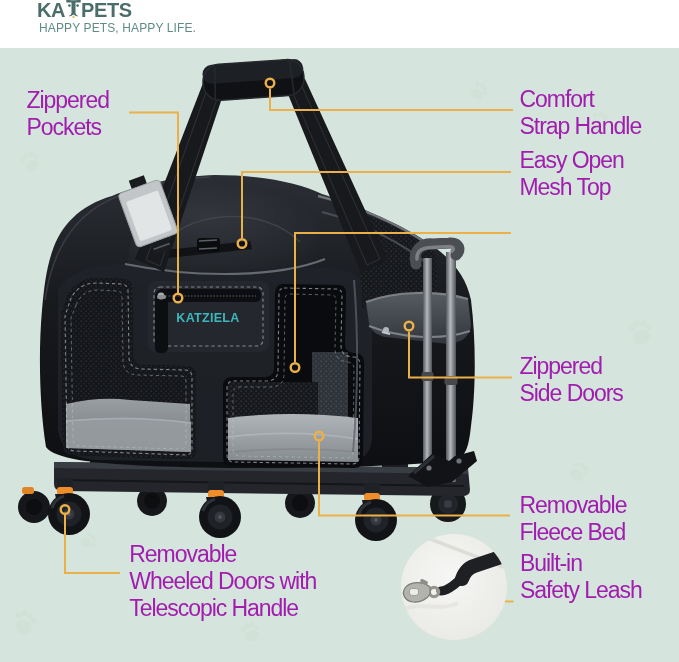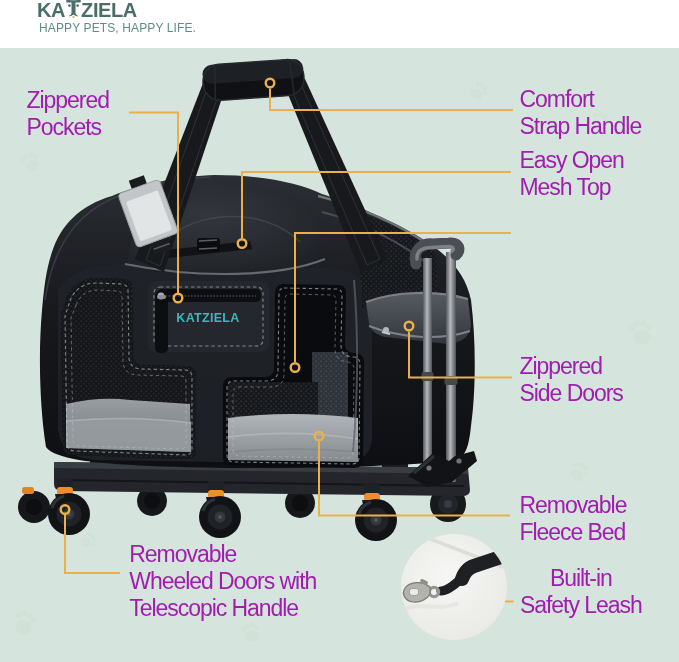--- a/index.html
+++ b/index.html
@@ -391,21 +391,21 @@
     <div class="logo-line">
       <span>KA</span>
         <span class="cat-t"><svg width="15" height="21" viewBox="0 0 15 21">
         <path d="M 0.5 3.2 L 0.5 5.6 L 5.5 5.6 L 5.5 16 Q 5.2 18 3.4 18.6 L 3.4 19.6 Q 5.6 19.2 7.5 17.6 Q 9.4 19.2 11.6 19.6 L 11.6 18.6 Q 9.8 18 9.5 16 L 9.5 5.6 L 14.5 5.6 L 14.5 3.2 Z" fill="#4b6e6b"></path>
         <path d="M 0.5 5 L 0.5 0.2 L 4.6 3.4 Z" fill="#4b6e6b"></path>
         <path d="M 14.5 5 L 14.5 0.2 L 10.4 3.4 Z" fill="#4b6e6b"></path>
         <circle cx="3.4" cy="8.6" r="1.3" fill="#4b6e6b"></circle>
         <circle cx="11.6" cy="8.6" r="1.3" fill="#4b6e6b"></circle>
         <circle cx="7.5" cy="20" r="1.2" fill="#e7c36a"></circle>
       </svg></span>
-        <span>ZIELA</span>
+        <span>PETS</span>
     </div>
     <div class="tagline">HAPPY PETS, HAPPY LIFE.</div>
   </div>
 
   <div class="label" style="left:26.5px; top:86.5px;">
     <div>Zippered</div>
     <div>Pockets</div>
   </div>
 
   <div class="label" style="left:519.5px; top:86px;">
@@ -422,21 +422,21 @@
   <div class="label" style="left:519.5px; top:352.5px;">
     <div>Zippered</div>
     <div>Side Doors</div>
   </div>
 
   <div class="label" style="left:519.5px; top:491.5px;">
     <div>Removable</div>
     <div>Fleece Bed</div>
   </div>
 
-  <div class="label" style="left:520px; top:565px;text-align:center;">
+  <div class="label" style="left:520px; top:550px;">
     <div>Built-in</div>
     <div>Safety Leash</div>
   </div>
 
   <div class="label" style="left:129.3px; top:540.8px;">
     <div>Removable</div>
     <div>Wheeled Doors with</div>
     <div>Telescopic Handle</div>
   </div>
 

